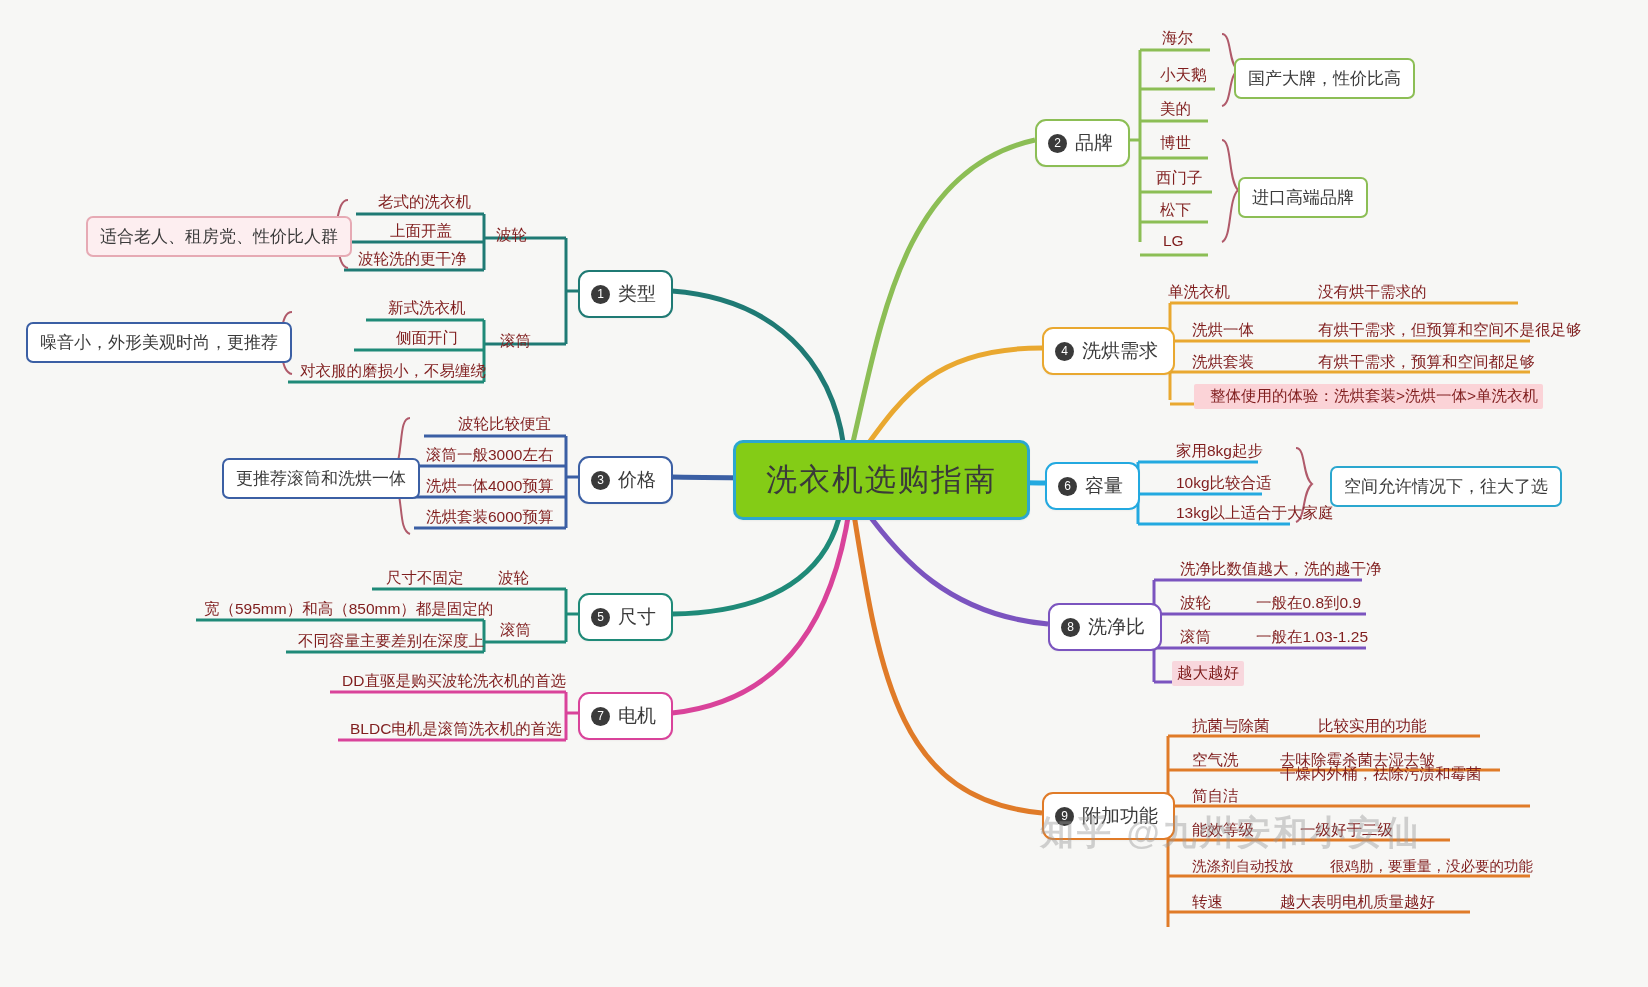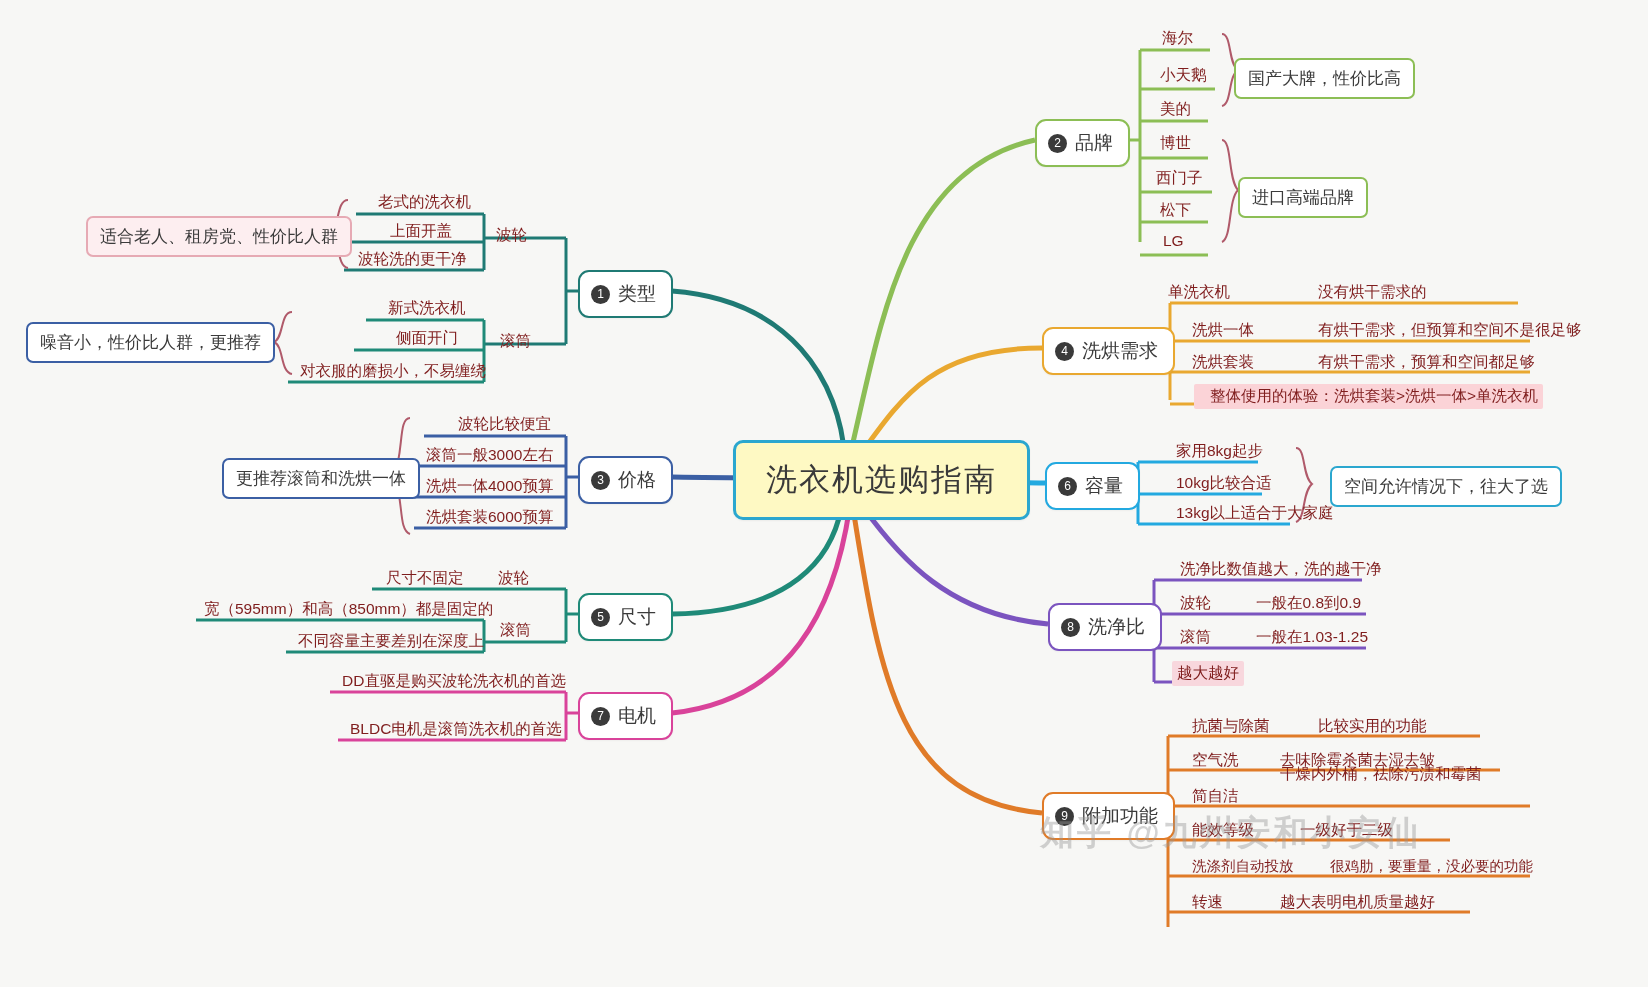--- a/index.html
+++ b/index.html
@@ -9,21 +9,21 @@
     font-family:"Liberation Sans","DejaVu Sans",sans-serif;
     overflow:hidden;
     position:relative;
   }
   #canvas{position:absolute;inset:0;width:1648px;height:987px;}
   svg.wires{position:absolute;left:0;top:0;width:1648px;height:987px;pointer-events:none;}
   .node{position:absolute;box-sizing:border-box;white-space:nowrap;}
 
   
   .central{
-    border:3px solid #2ba7cf;border-radius:10px;background:#fef9c3;
+    border:3px solid #2ba7cf;border-radius:10px;background:#84cc16;
     font-size:31px;color:#3a3a3a;padding:16px 30px;letter-spacing:2px;
     box-shadow:0 1px 2px rgba(0,0,0,.05);
   }
   
   .branch{
     border:2px solid #888;border-radius:11px;background:#fff;
     font-size:19px;color:#3b3b3b;padding:9px 15px 9px 11px;
     display:flex;align-items:center;gap:8px;
     box-shadow:0 1px 2px rgba(0,0,0,.04);
   }
@@ -173,21 +173,21 @@
   <div class="node leaf" style="left:496px;top:225px;">波轮</div>
   <div class="node leaf" style="left:378px;top:192px;">老式的洗衣机</div>
   <div class="node leaf" style="left:390px;top:221px;">上面开盖</div>
   <div class="node leaf" style="left:358px;top:249px;">波轮洗的更干净</div>
   <div class="node callout pink" style="left:86px;top:216px;">适合老人、租房党、性价比人群</div>
 
   <div class="node leaf" style="left:500px;top:331px;">滚筒</div>
   <div class="node leaf" style="left:388px;top:298px;">新式洗衣机</div>
   <div class="node leaf" style="left:396px;top:328px;">侧面开门</div>
   <div class="node leaf" style="left:300px;top:361px;">对衣服的磨损小，不易缠绕</div>
-  <div class="node callout navy" style="left:26px;top:322px;">噪音小，性价比人群，更推荐</div>
+  <div class="node callout navy" style="left:26px;top:322px;">噪音小，外形美观时尚，更推荐</div>
 
   <div class="node branch" style="left:1035px;top:119px;border-color:#8cbe55;">
     <span class="bnum">2</span>
     <span>品牌</span>
   </div>
   <div class="node leaf" style="left:1162px;top:28px;">海尔</div>
   <div class="node leaf" style="left:1160px;top:65px;">小天鹅</div>
   <div class="node leaf" style="left:1160px;top:99px;">美的</div>
   <div class="node callout green" style="left:1234px;top:58px;">国产大牌，性价比高</div>
 

